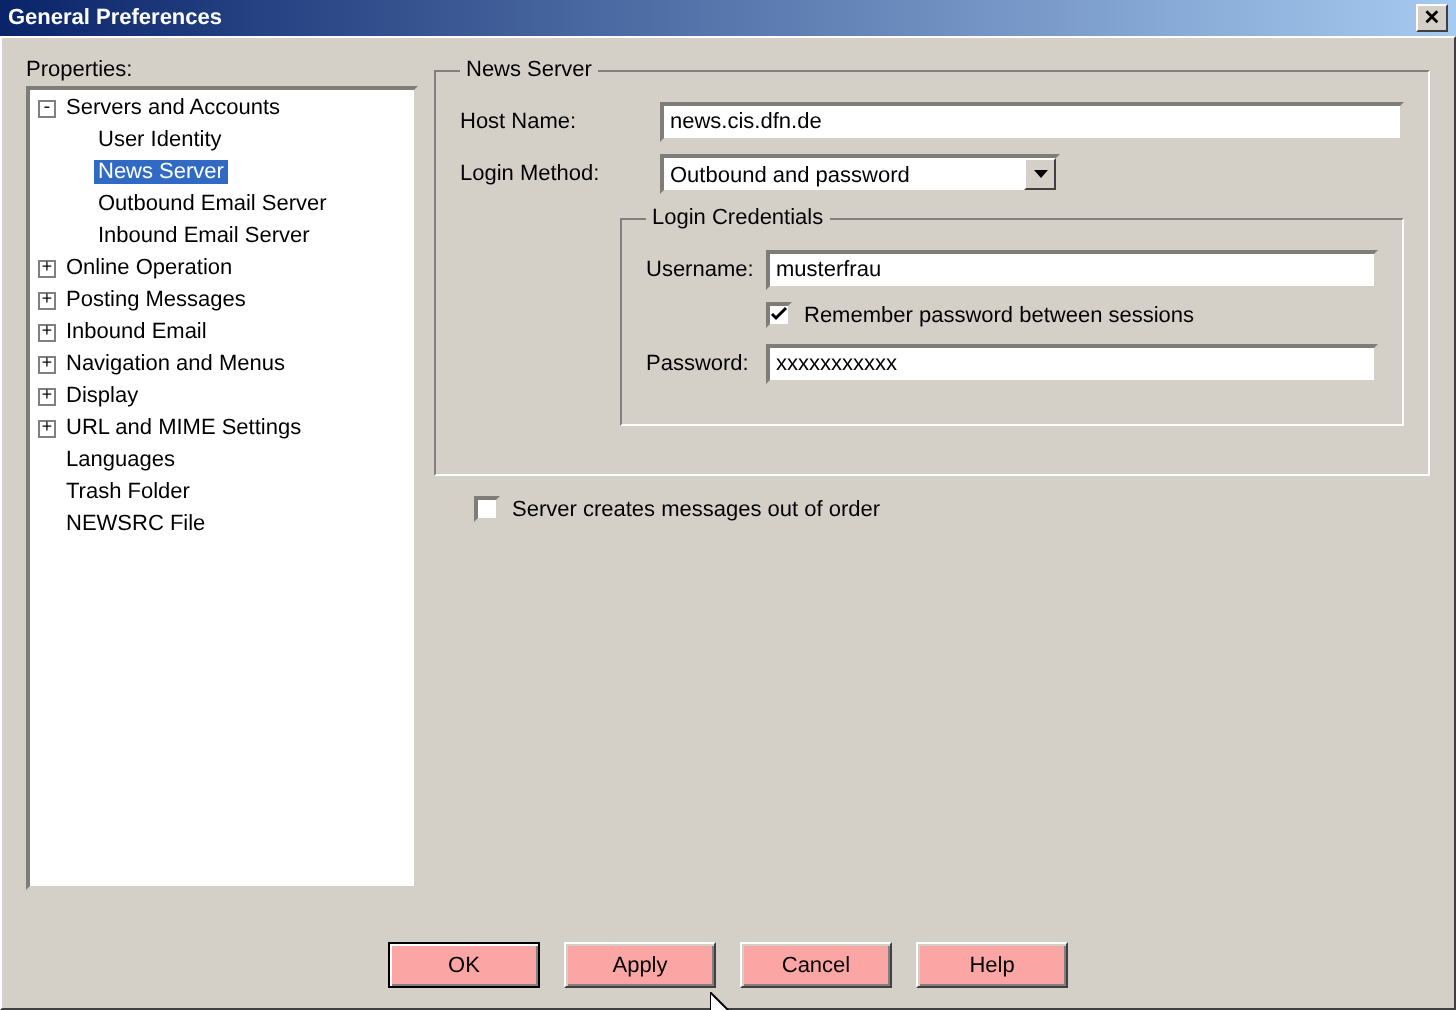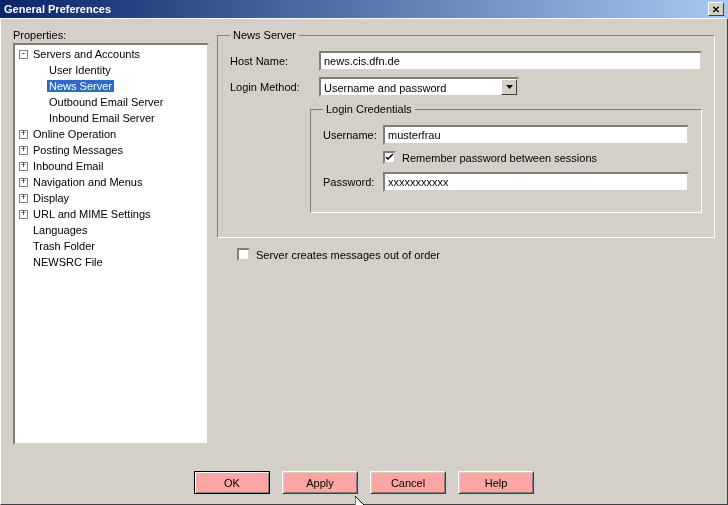--- a/index.html
+++ b/index.html
@@ -98,21 +98,21 @@
 }
 fieldset.group > legend {
   padding: 0 3px;
   background: #d4d0c8;
 }
 .form-row {
   display: flex;
   align-items: center;
   margin-bottom: 6px;
 }
-.form-row label { width: 89px; }
+.form-row label { width: 100px; }
 .text-input {
   flex: 1;
   height: 20px;
   border: 2px inset #d4d0c8;
   background: #fff;
   padding: 1px 3px;
   font: inherit;
 }
 .select-wrap {
   width: 200px;
@@ -287,21 +287,21 @@
         <legend>News Server</legend>
 
         <div class="form-row">
           <label>Host Name:</label>
           <input class="text-input" value="news.cis.dfn.de" style="">
         </div>
 
         <div class="form-row">
           <label>Login Method:</label>
           <div class="select-wrap">
-            <span class="sel-text">Username and password</span>
+            <span class="sel-text">Outbound and password</span>
             <span class="sel-btn">
               <svg viewBox="0 0 7 4">
                   <polygon points="0,0 7,0 3.5,4" fill="#000"></polygon>
                 </svg>
             </span>
           </div>
         </div>
 
         <fieldset class="group inner-group">
           <legend>Login Credentials</legend>

